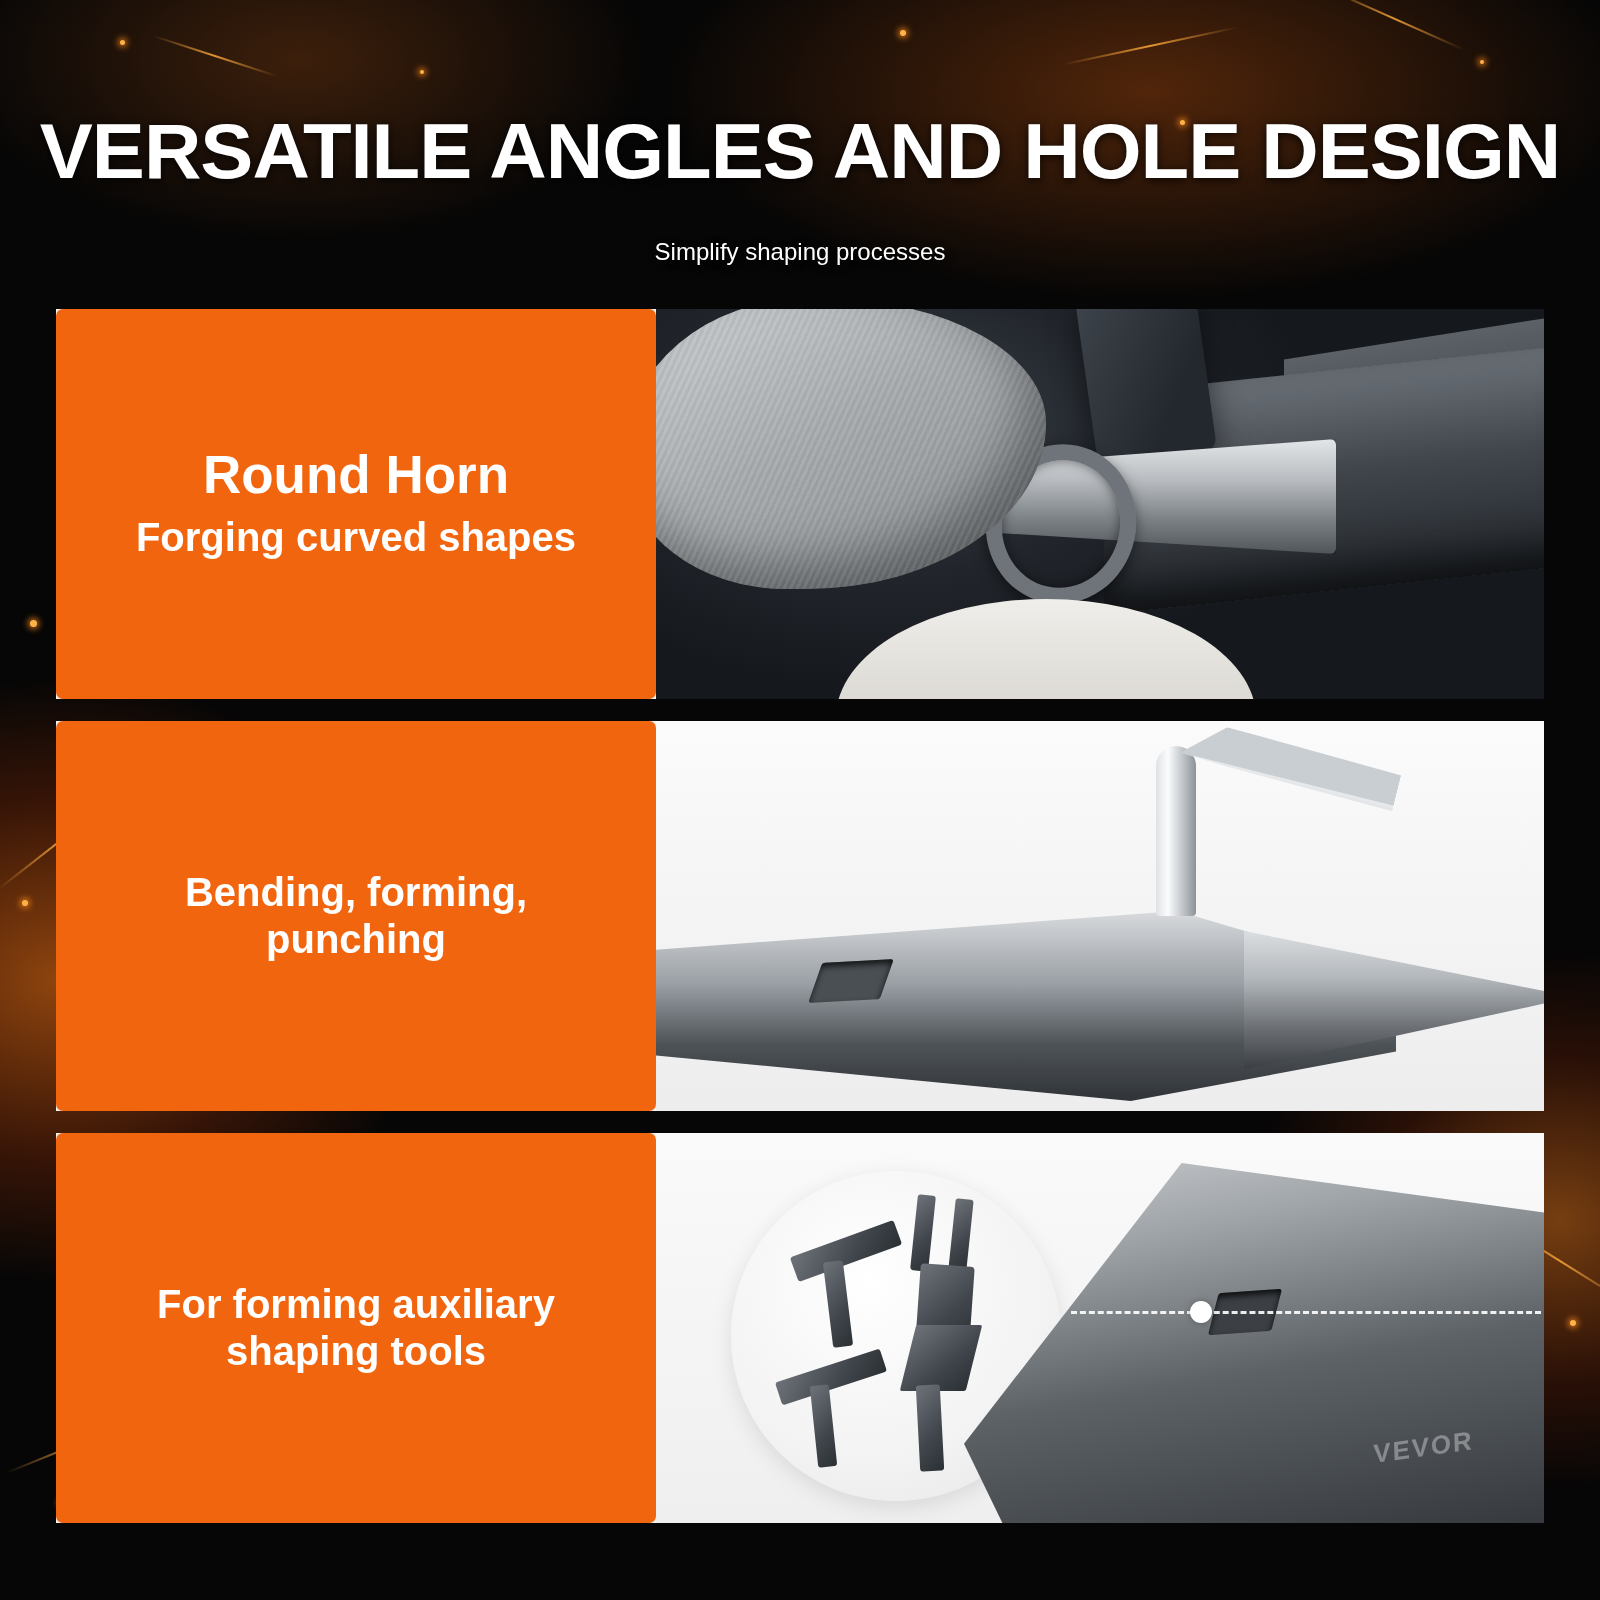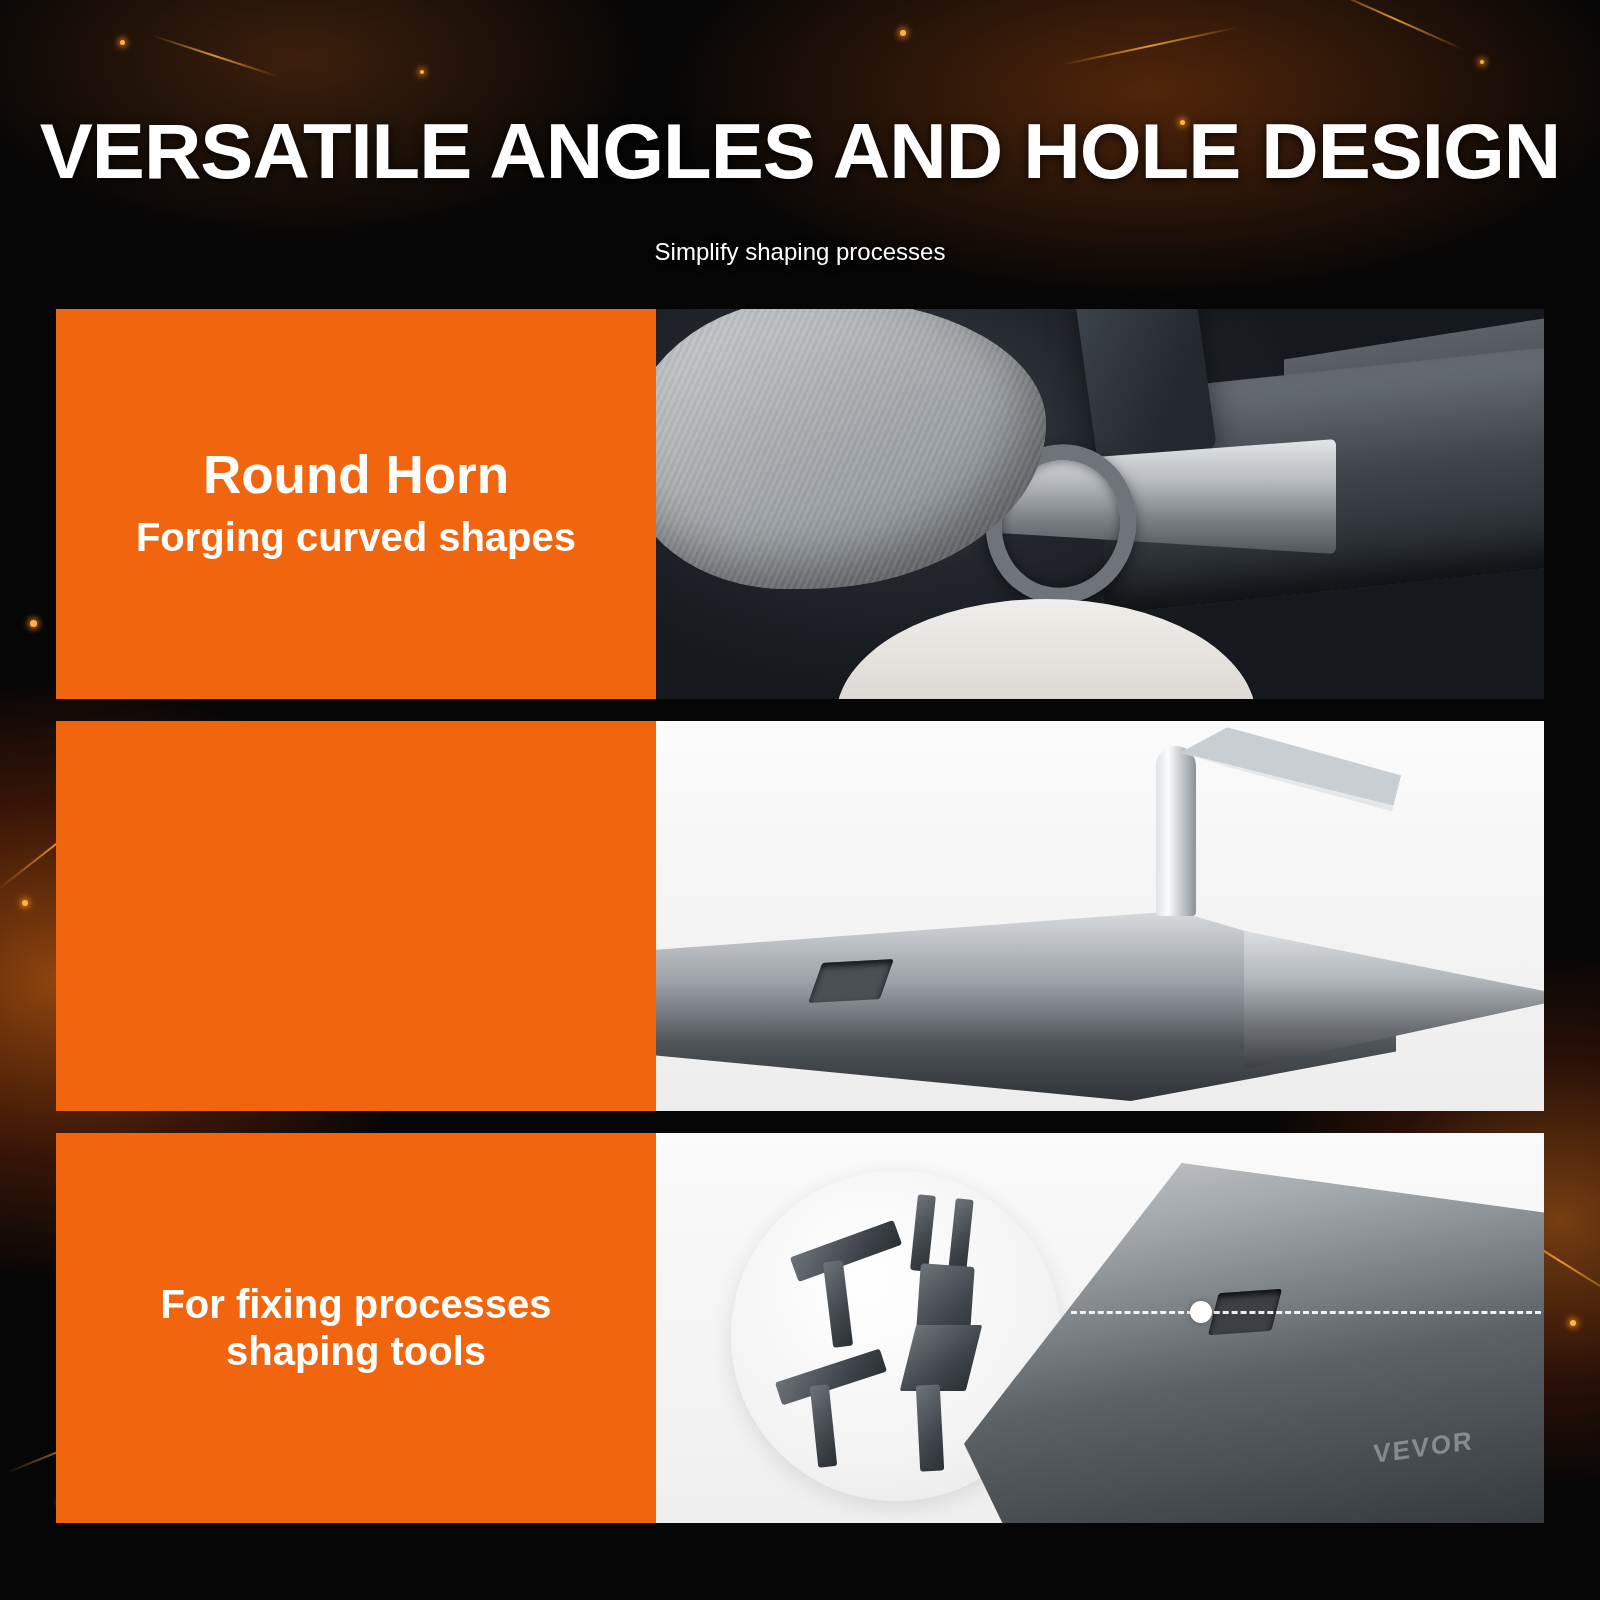--- a/index.html
+++ b/index.html
@@ -86,20 +86,21 @@
     flex: 0 0 600px;
     background: #f2650f;
     color: #fff;
     display: flex;
     flex-direction: column;
     justify-content: center;
     align-items: center;
     padding: 0 40px;
     text-align: center;
     z-index: 2;
+    border-radius: 7px;
   }
   .card .label h3 {
     font-size: 53px;
     font-weight: bold;
     line-height: 1.05;
     margin-bottom: 12px;
   }
   .card .label p {
     font-size: 40px;
     font-weight: 700;
@@ -341,33 +342,34 @@
         <div class="hammer"></div>
         <div class="horn"></div>
         <div class="ring"></div>
         <div class="glove"></div>
         <div class="base"></div>
       </div>
     </div>
 
     <div class="card">
       <div class="label">
+        <p>Bending, forming, punching</p>
       </div>
       <div class="media m2">
         <div class="anvil"></div>
         <div class="tip"></div>
         <div class="sq-hole"></div>
         <div class="rod"></div>
         <div class="bend"></div>
       </div>
     </div>
 
     <div class="card">
       <div class="label">
-        <p>For fixing processes shaping tools</p>
+        <p>For forming auxiliary shaping tools</p>
       </div>
       <div class="media m3">
         <div class="circle"></div>
         <div class="tool t1"></div>
         <div class="tool t1b"></div>
         <div class="tool t2"></div>
         <div class="tool t2b"></div>
         <div class="tool t2c"></div>
         <div class="tool t3"></div>
         <div class="tool t3b"></div>

